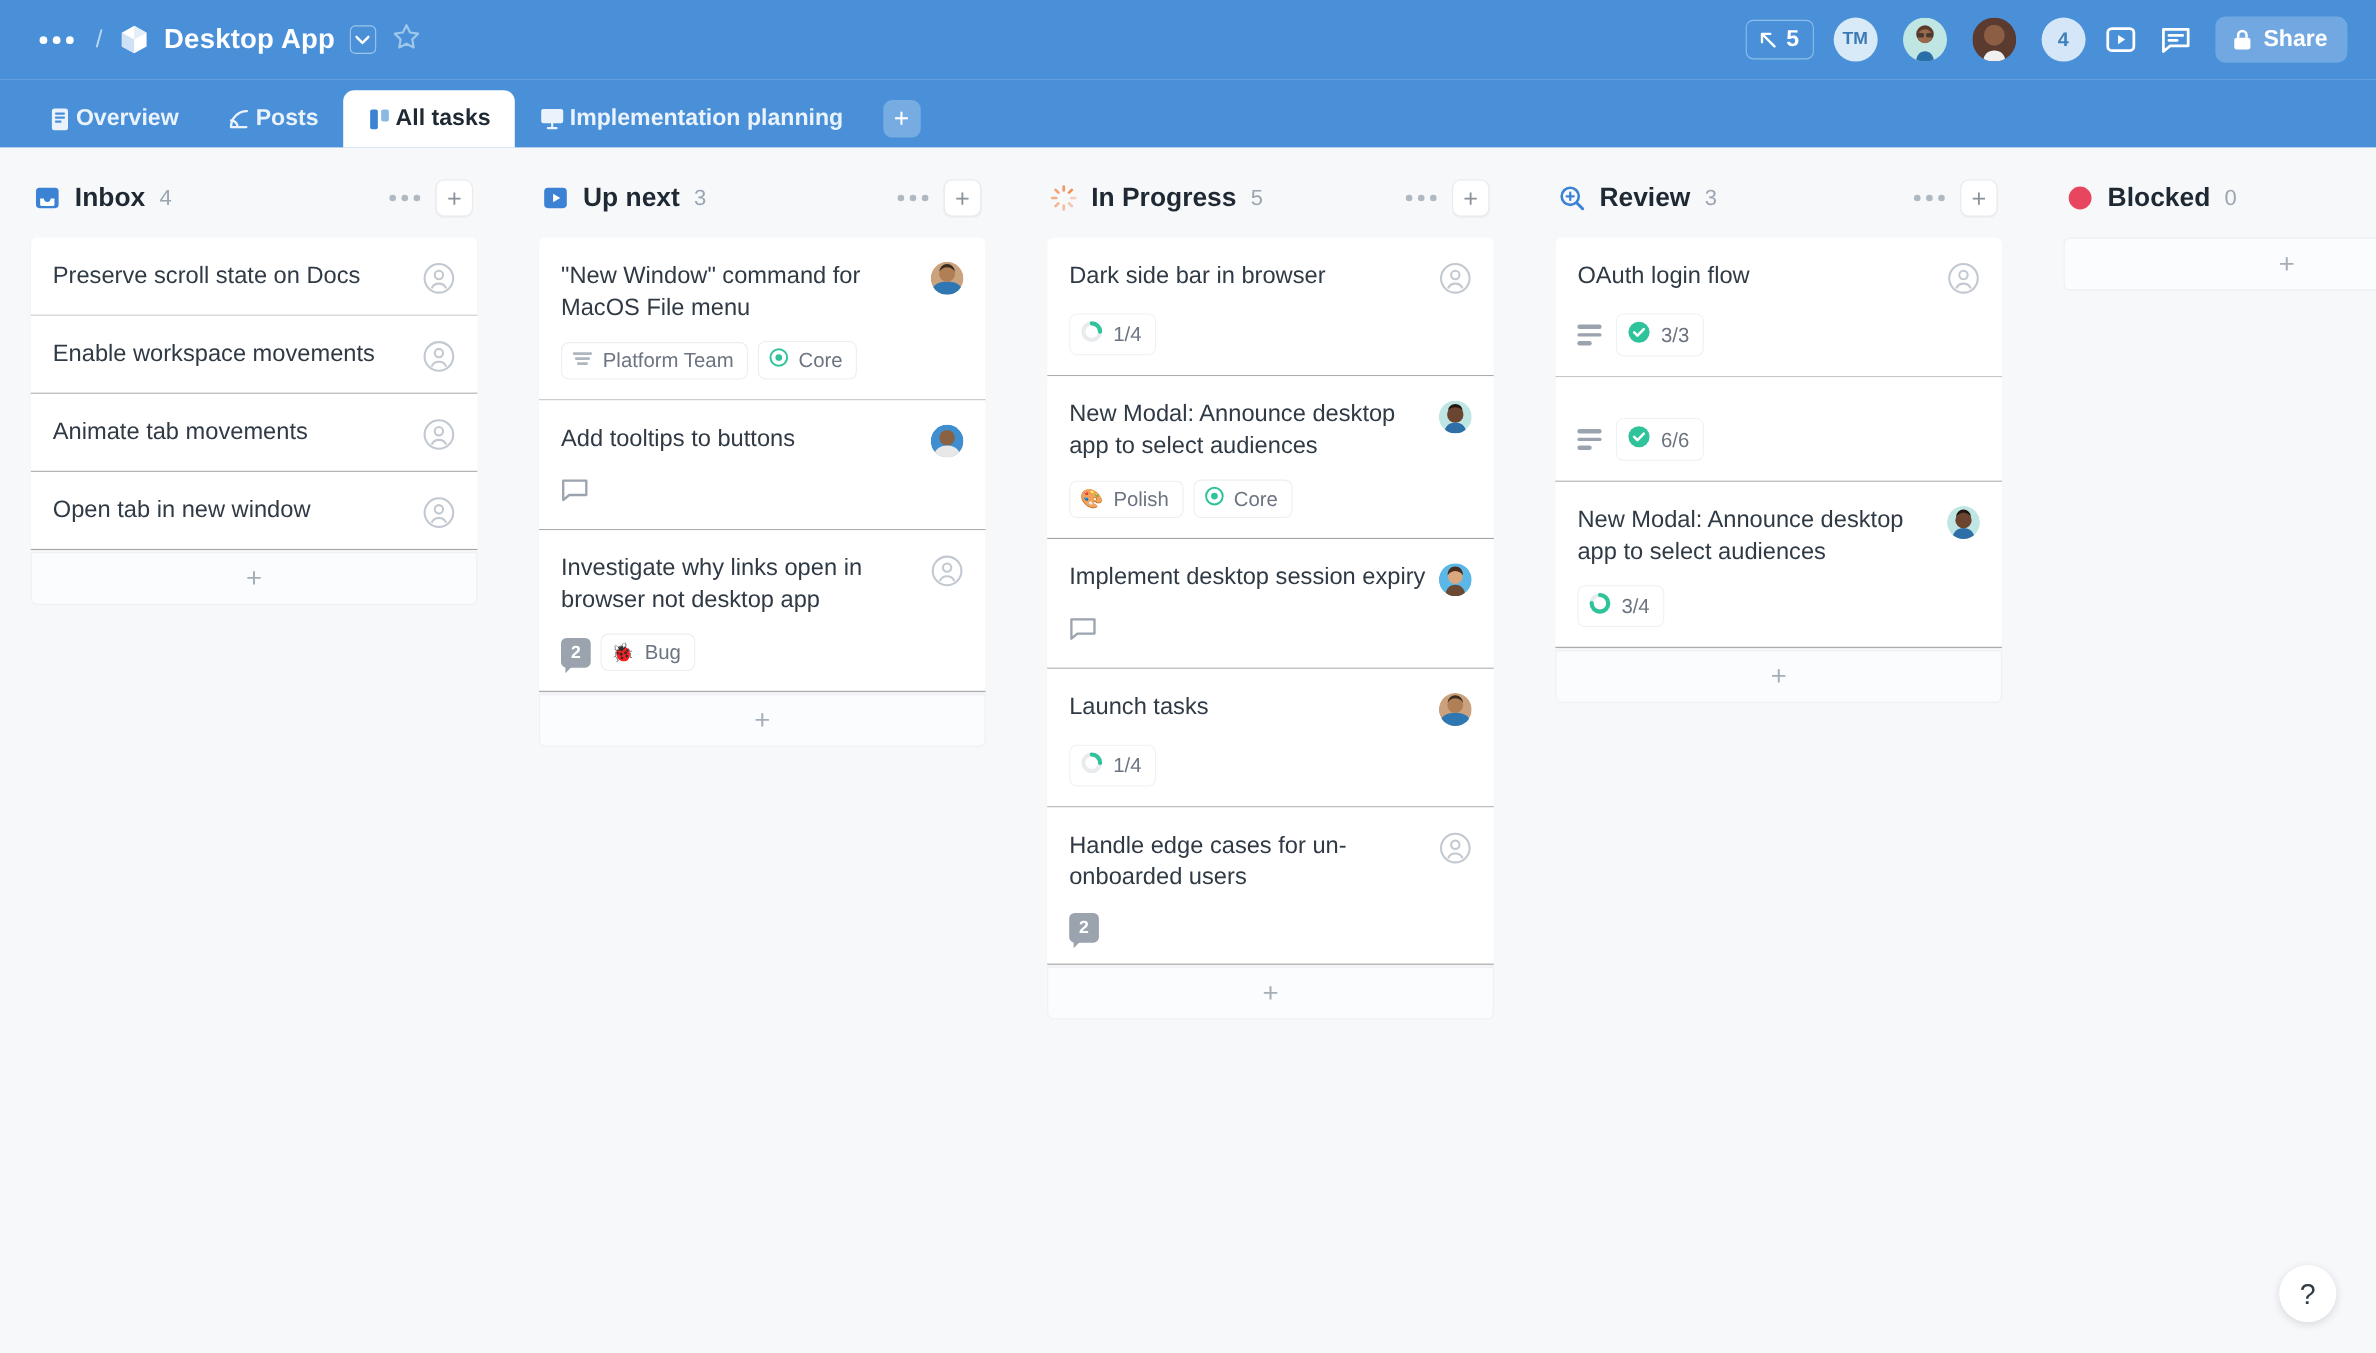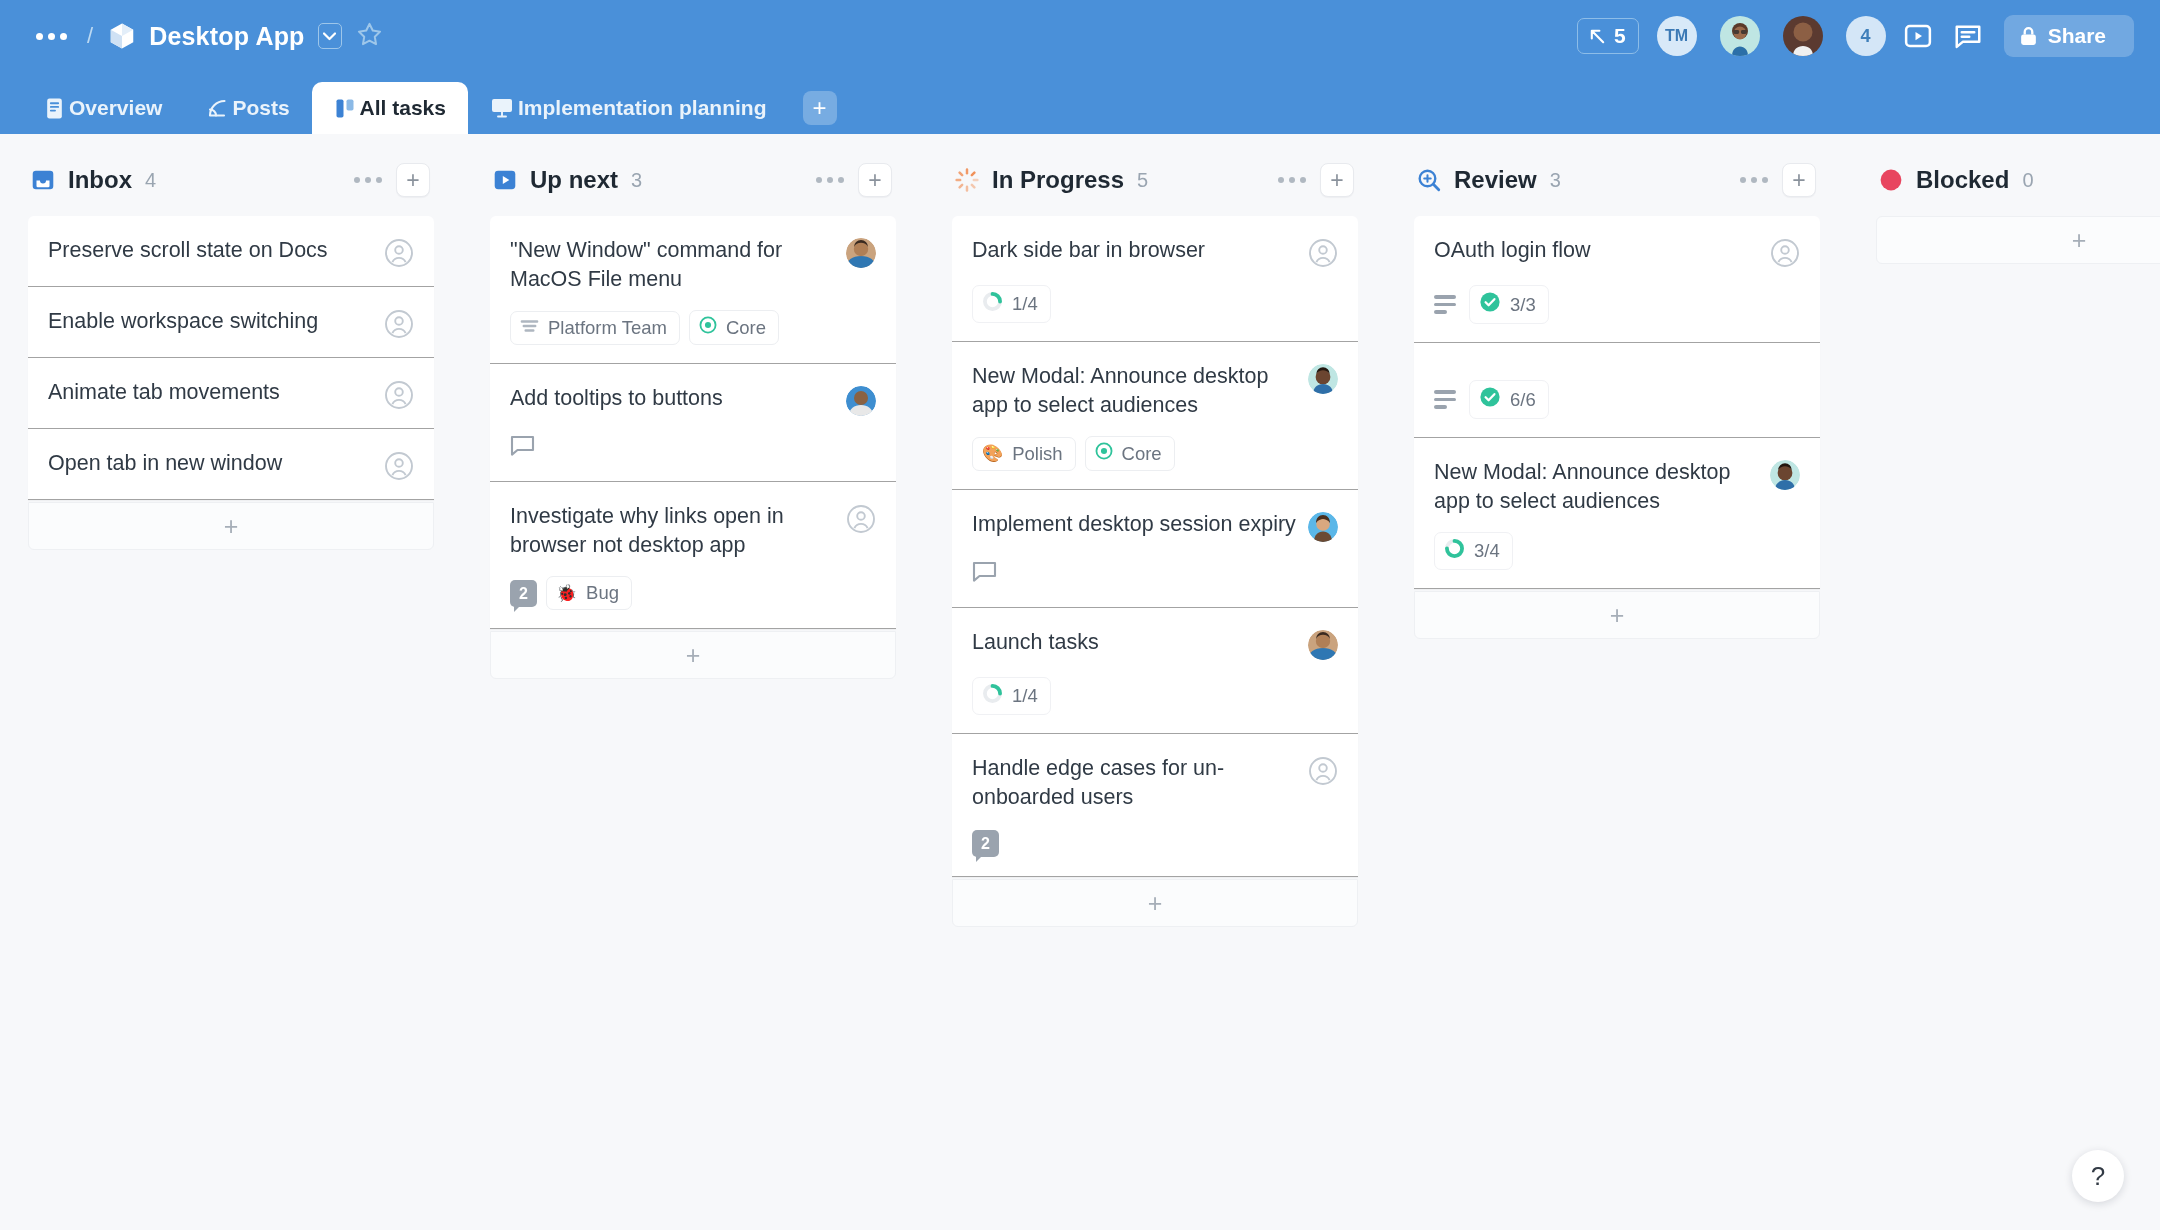--- a/index.html
+++ b/index.html
@@ -45,21 +45,21 @@
     font-size: 16px; font-weight: bold; color: #3b79b5;
     box-shadow: 0 0 0 2px #4a90d9;
   }
   .av:first-child { margin-left: 0; }
   .av.initials { background: #d8e9f8; }
   .av.count { background: #d4e6f7; color: #3f7fba; font-size: 18px; }
   .icon-btn-hdr { cursor: pointer; display: flex; align-items: center; padding: 3px; }
   .share-btn {
     display: flex; align-items: center; gap: 10px;
     background: rgba(255,255,255,.22); border-radius: 9px;
-    padding: 9px 28px 9px 15px; color: #fff; font-size: 21px; font-weight: 600;
+    padding: 9px 18px 9px 15px; color: #fff; font-size: 21px; font-weight: 600;
     cursor: pointer; margin-left: 4px;
   }
 
   
   .tabs { height: 62px; background: #4a90d9; display: flex; align-items: flex-end; padding-left: 22px; gap: 0; }
   .tab {
     display: flex; align-items: center; gap: 4px;
     padding: 13px 22px; border-radius: 10px 10px 0 0;
     color: #eaf3fb; font-size: 21px; font-weight: 600; cursor: pointer;
     background: transparent; height: 52px;
@@ -293,21 +293,21 @@
             <div class="card-title">Preserve scroll state on Docs</div>
             <div class="assignee"><svg width="30" height="30" viewBox="0 0 30 30">
                 <circle cx="15" cy="15" r="13" fill="none" stroke="#c2c9d1" stroke-width="1.9"></circle>
                 <circle cx="15" cy="12" r="3.8" fill="none" stroke="#c2c9d1" stroke-width="1.9"></circle>
                 <path d="M8.4 24.2a7.2 7.2 0 0113.2 0" fill="none" stroke="#c2c9d1" stroke-width="1.9"></path>
               </svg></div>
           </div>
         </div>
         <div class="card">
           <div class="card-top">
-            <div class="card-title">Enable workspace switching</div>
+            <div class="card-title">Enable workspace movements</div>
             <div class="assignee"><svg width="30" height="30" viewBox="0 0 30 30">
                 <circle cx="15" cy="15" r="13" fill="none" stroke="#c2c9d1" stroke-width="1.9"></circle>
                 <circle cx="15" cy="12" r="3.8" fill="none" stroke="#c2c9d1" stroke-width="1.9"></circle>
                 <path d="M8.4 24.2a7.2 7.2 0 0113.2 0" fill="none" stroke="#c2c9d1" stroke-width="1.9"></path>
               </svg></div>
           </div>
         </div>
         <div class="card">
           <div class="card-top">
             <div class="card-title">Animate tab movements</div>

